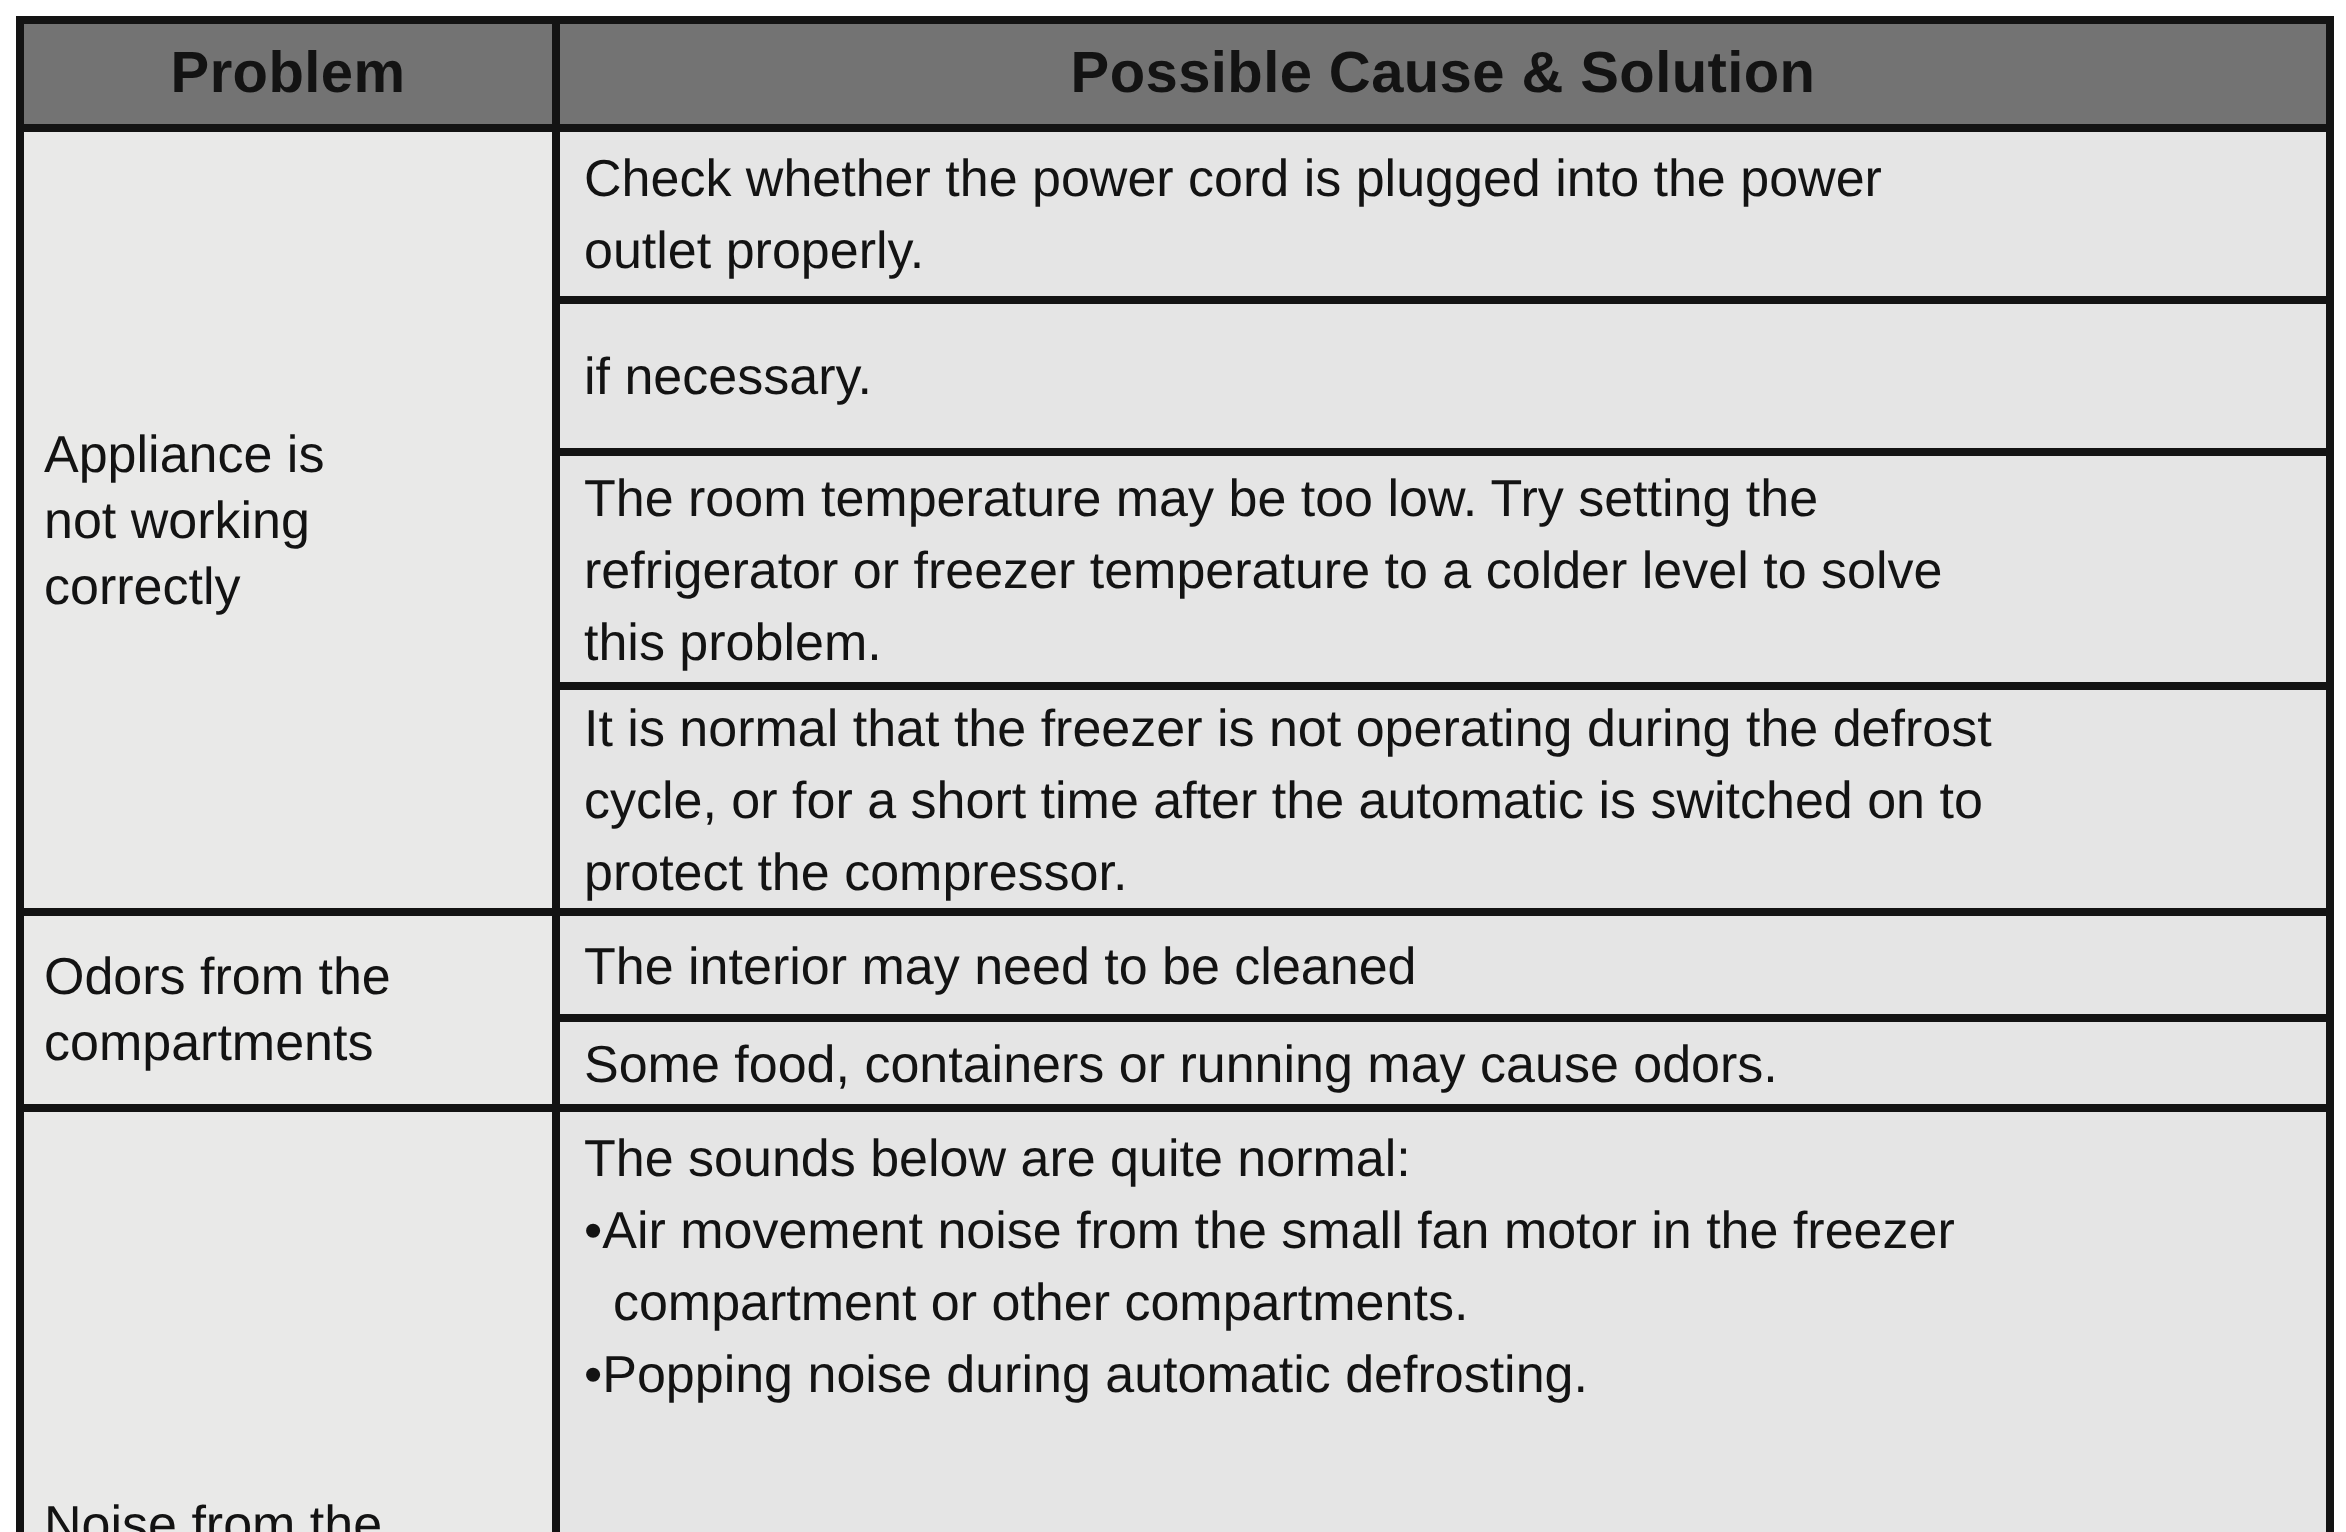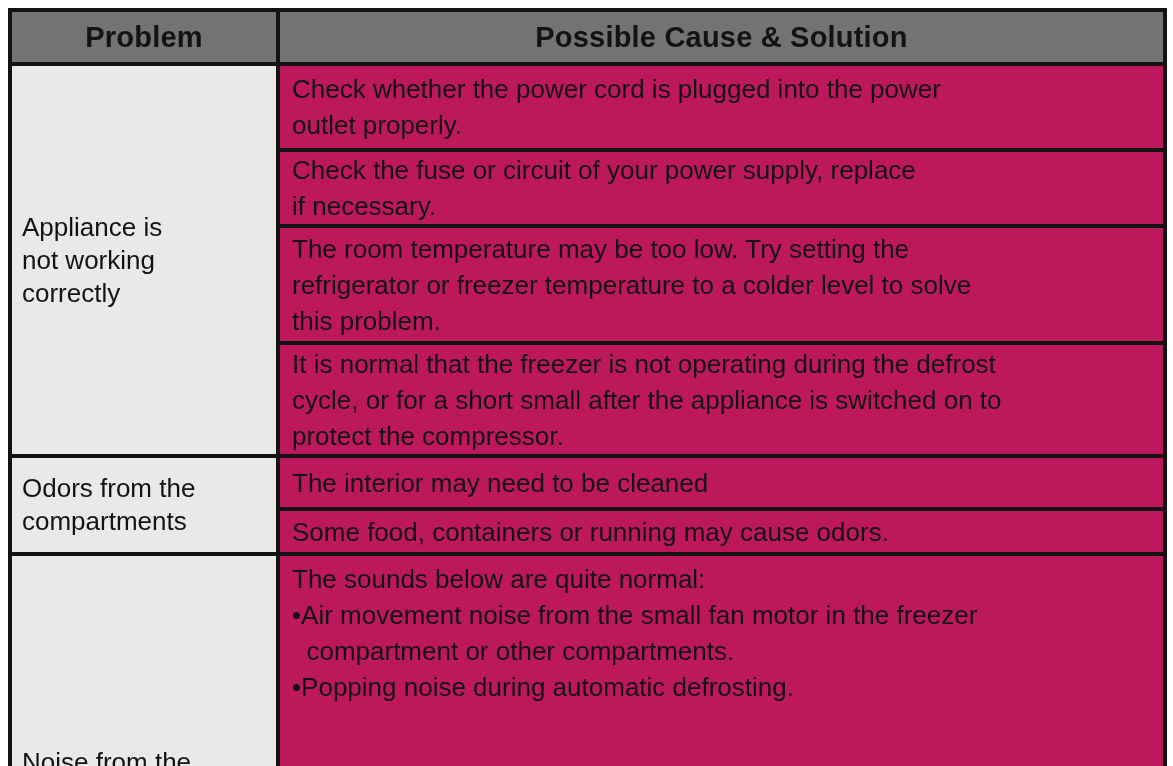--- a/index.html
+++ b/index.html
@@ -30,21 +30,21 @@
     background:#e9e9e8;
     display:flex; flex-direction:column; justify-content:center;
     padding-left:10px; padding-right:8px;
     font-size:26px; line-height:33px;
   }
   .problem.noise {
     justify-content:flex-start;
     padding-top:190px;
   }
   .solution {
-    background:#be185d;
+    background:#e5e5e5;
     display:flex; flex-direction:column; justify-content:center;
     padding:4px 16px 4px 12px;
     font-size:26px; line-height:36px;
     white-space:pre-wrap;
   }
   .solution.list {
     justify-content:flex-start;
     padding-top:5px;
   }
 </style>
@@ -54,23 +54,23 @@
 <div id="tbl">
   <div class="cell hdr" style="grid-column:1; grid-row:1;">Problem</div>
   <div class="cell hdr" style="grid-column:2; grid-row:1;">Possible Cause &amp; Solution</div>
 
 <div class="cell problem" style="grid-area: 2 / 1 / 6;">
       <div>Appliance is</div>
       <div>not working</div>
       <div>correctly</div>
     </div>
     <div class="cell solution" style="grid-area: 2 / 2;"><div>Check whether the power cord is plugged into the power</div><div>outlet properly.</div></div>
-    <div class="cell solution" style="grid-area: 3 / 2;"><div>Check the fuse or circuit of your power supply, replace</div><div>if necessary.</div></div>
+    <div class="cell solution" style="grid-area: 3 / 2;"><div>if necessary.</div></div>
     <div class="cell solution" style="grid-area: 4 / 2;"><div>The room temperature may be too low. Try setting the</div><div>refrigerator or freezer temperature to a colder level to solve</div><div>this problem.</div></div>
-    <div class="cell solution" style="grid-area: 5 / 2;"><div>It is normal that the freezer is not operating during the defrost</div><div>cycle, or for a short small after the appliance is switched on to</div><div>protect the compressor.</div></div>
+    <div class="cell solution" style="grid-area: 5 / 2;"><div>It is normal that the freezer is not operating during the defrost</div><div>cycle, or for a short time after the automatic is switched on to</div><div>protect the compressor.</div></div>
     <div class="cell problem" style="grid-area: 6 / 1 / 8;">
       <div>Odors from the</div>
       <div>compartments</div>
     </div>
     <div class="cell solution" style="grid-area: 6 / 2;"><div>The interior may need to be cleaned</div></div>
     <div class="cell solution" style="grid-area: 7 / 2;"><div>Some food, containers or running may cause odors.</div></div>
     <div class="cell problem noise" style="grid-area: 8 / 1 / 9;">
       <div>Noise from the</div>
     </div>
     <div class="cell solution list" style="grid-area: 8 / 2;"><div>The sounds below are quite normal:</div><div>•Air movement noise from the small fan motor in the freezer</div><div>  compartment or other compartments.</div><div>•Popping noise during automatic defrosting.</div></div>

